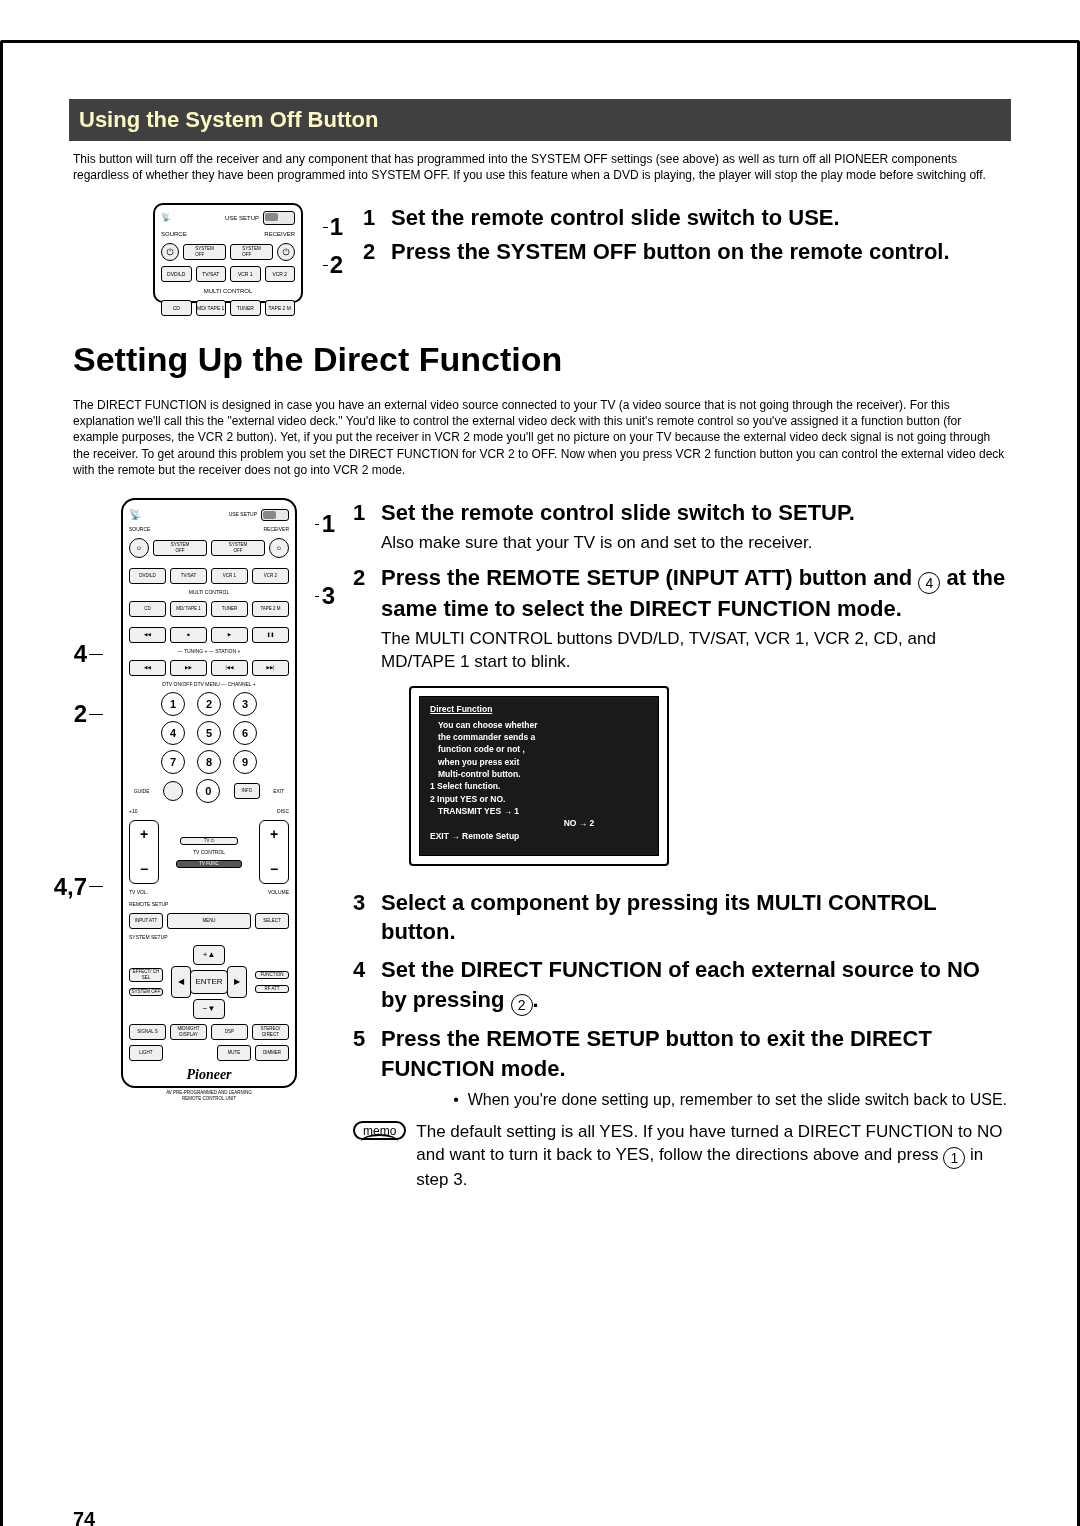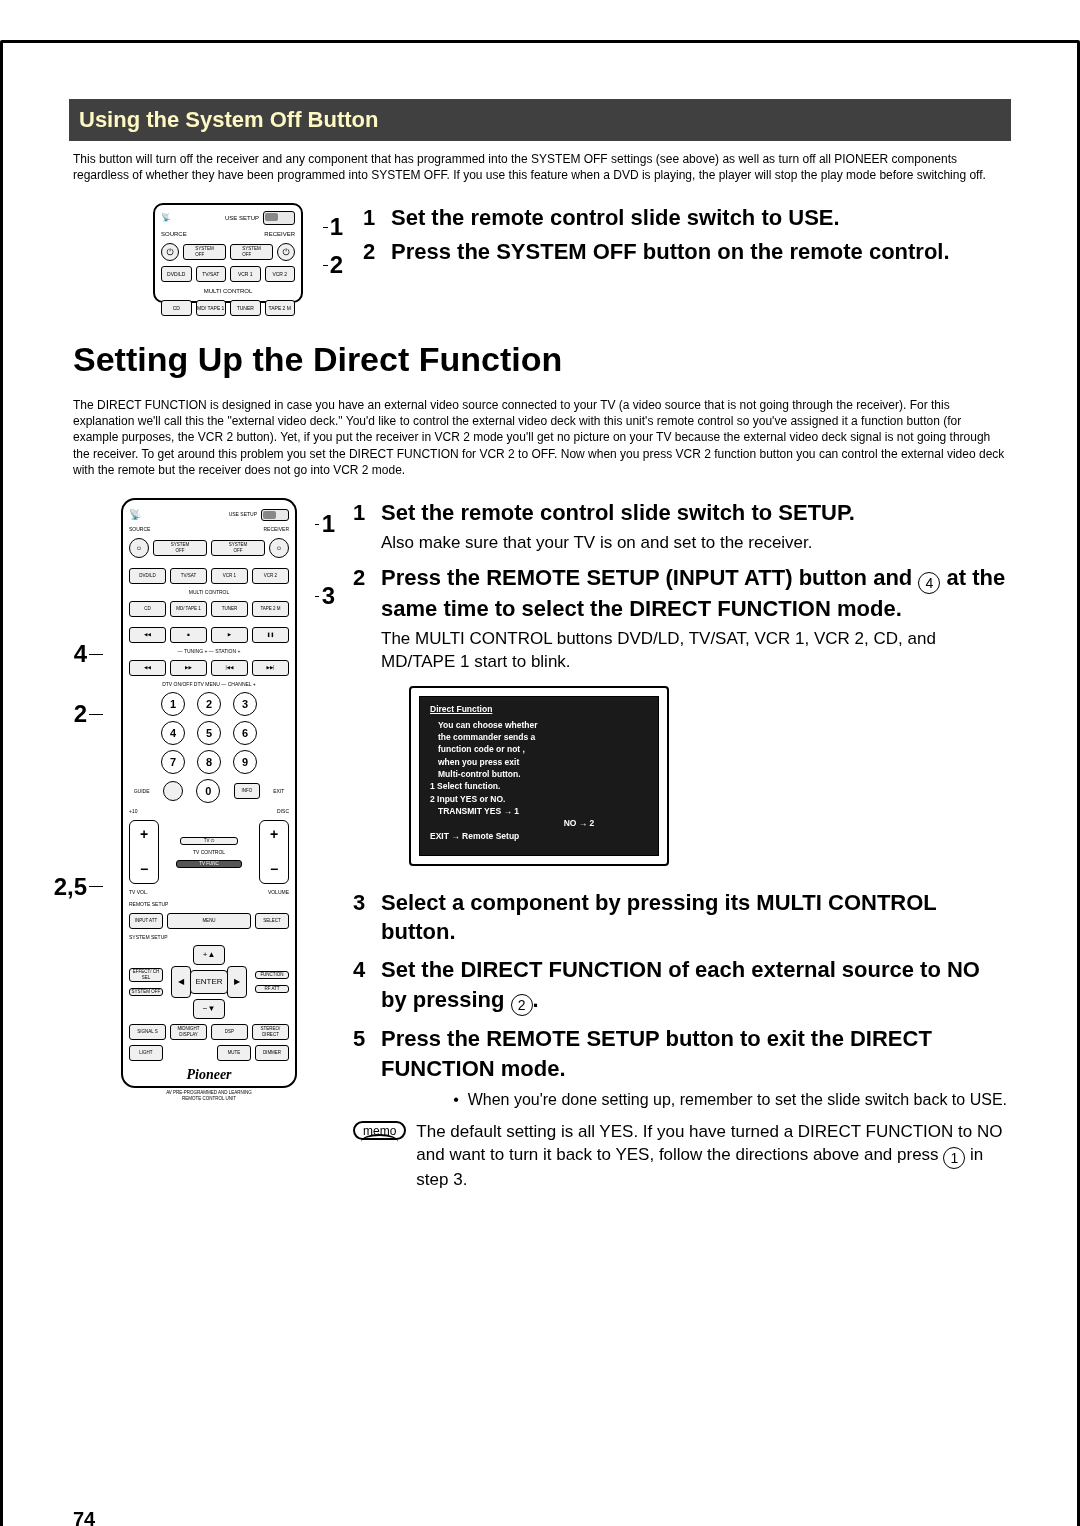--- a/index.html
+++ b/index.html
@@ -423,21 +423,21 @@
       <div class="callout-line">
           <span>4</span>
           <span class="hline" style="width:14px"></span>
         </div>
       <div class="callout-line">
           <span>2</span>
           <span class="hline" style="width:14px"></span>
         </div>
       <div style="height:84px"></div>
       <div class="callout-line">
-          <span>2,5</span>
+          <span>4,7</span>
           <span class="hline" style="width:14px"></span>
         </div>
     </div>
 
     <div class="remote-large">
       <div class="rl-row">
         <span style="font-size:10px">📡</span>
         <span style="flex:1"></span>
         <span>USE    SETUP</span>
         <div class="rs-slide" style="width:26px;height:10px"></div>

